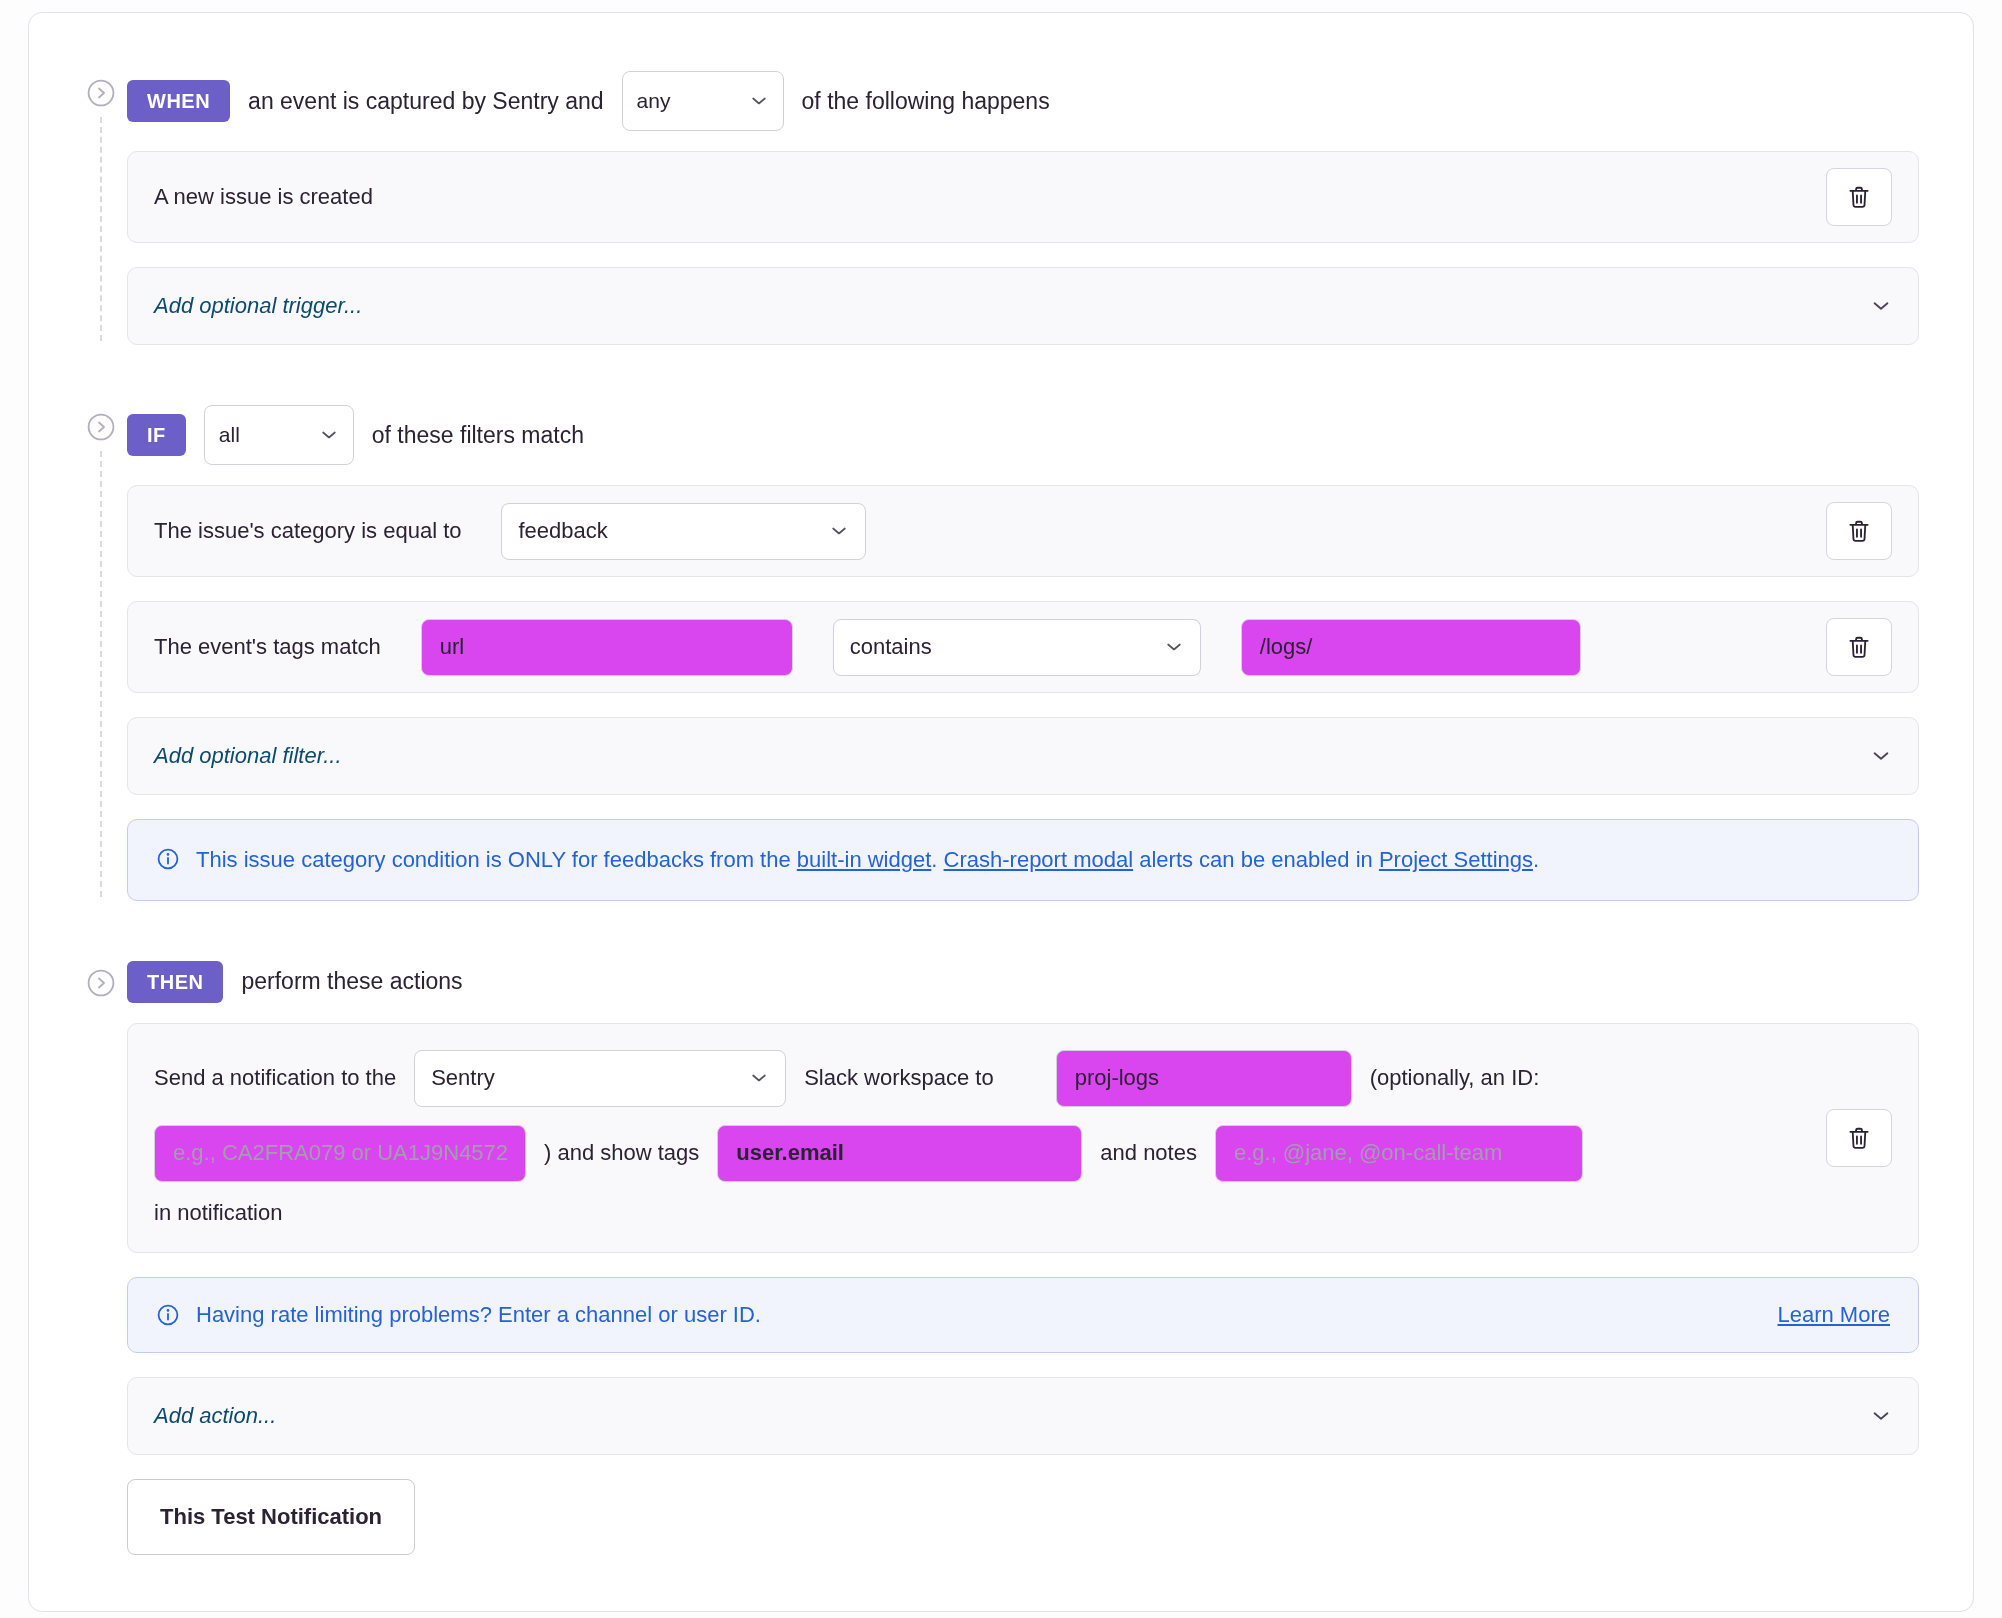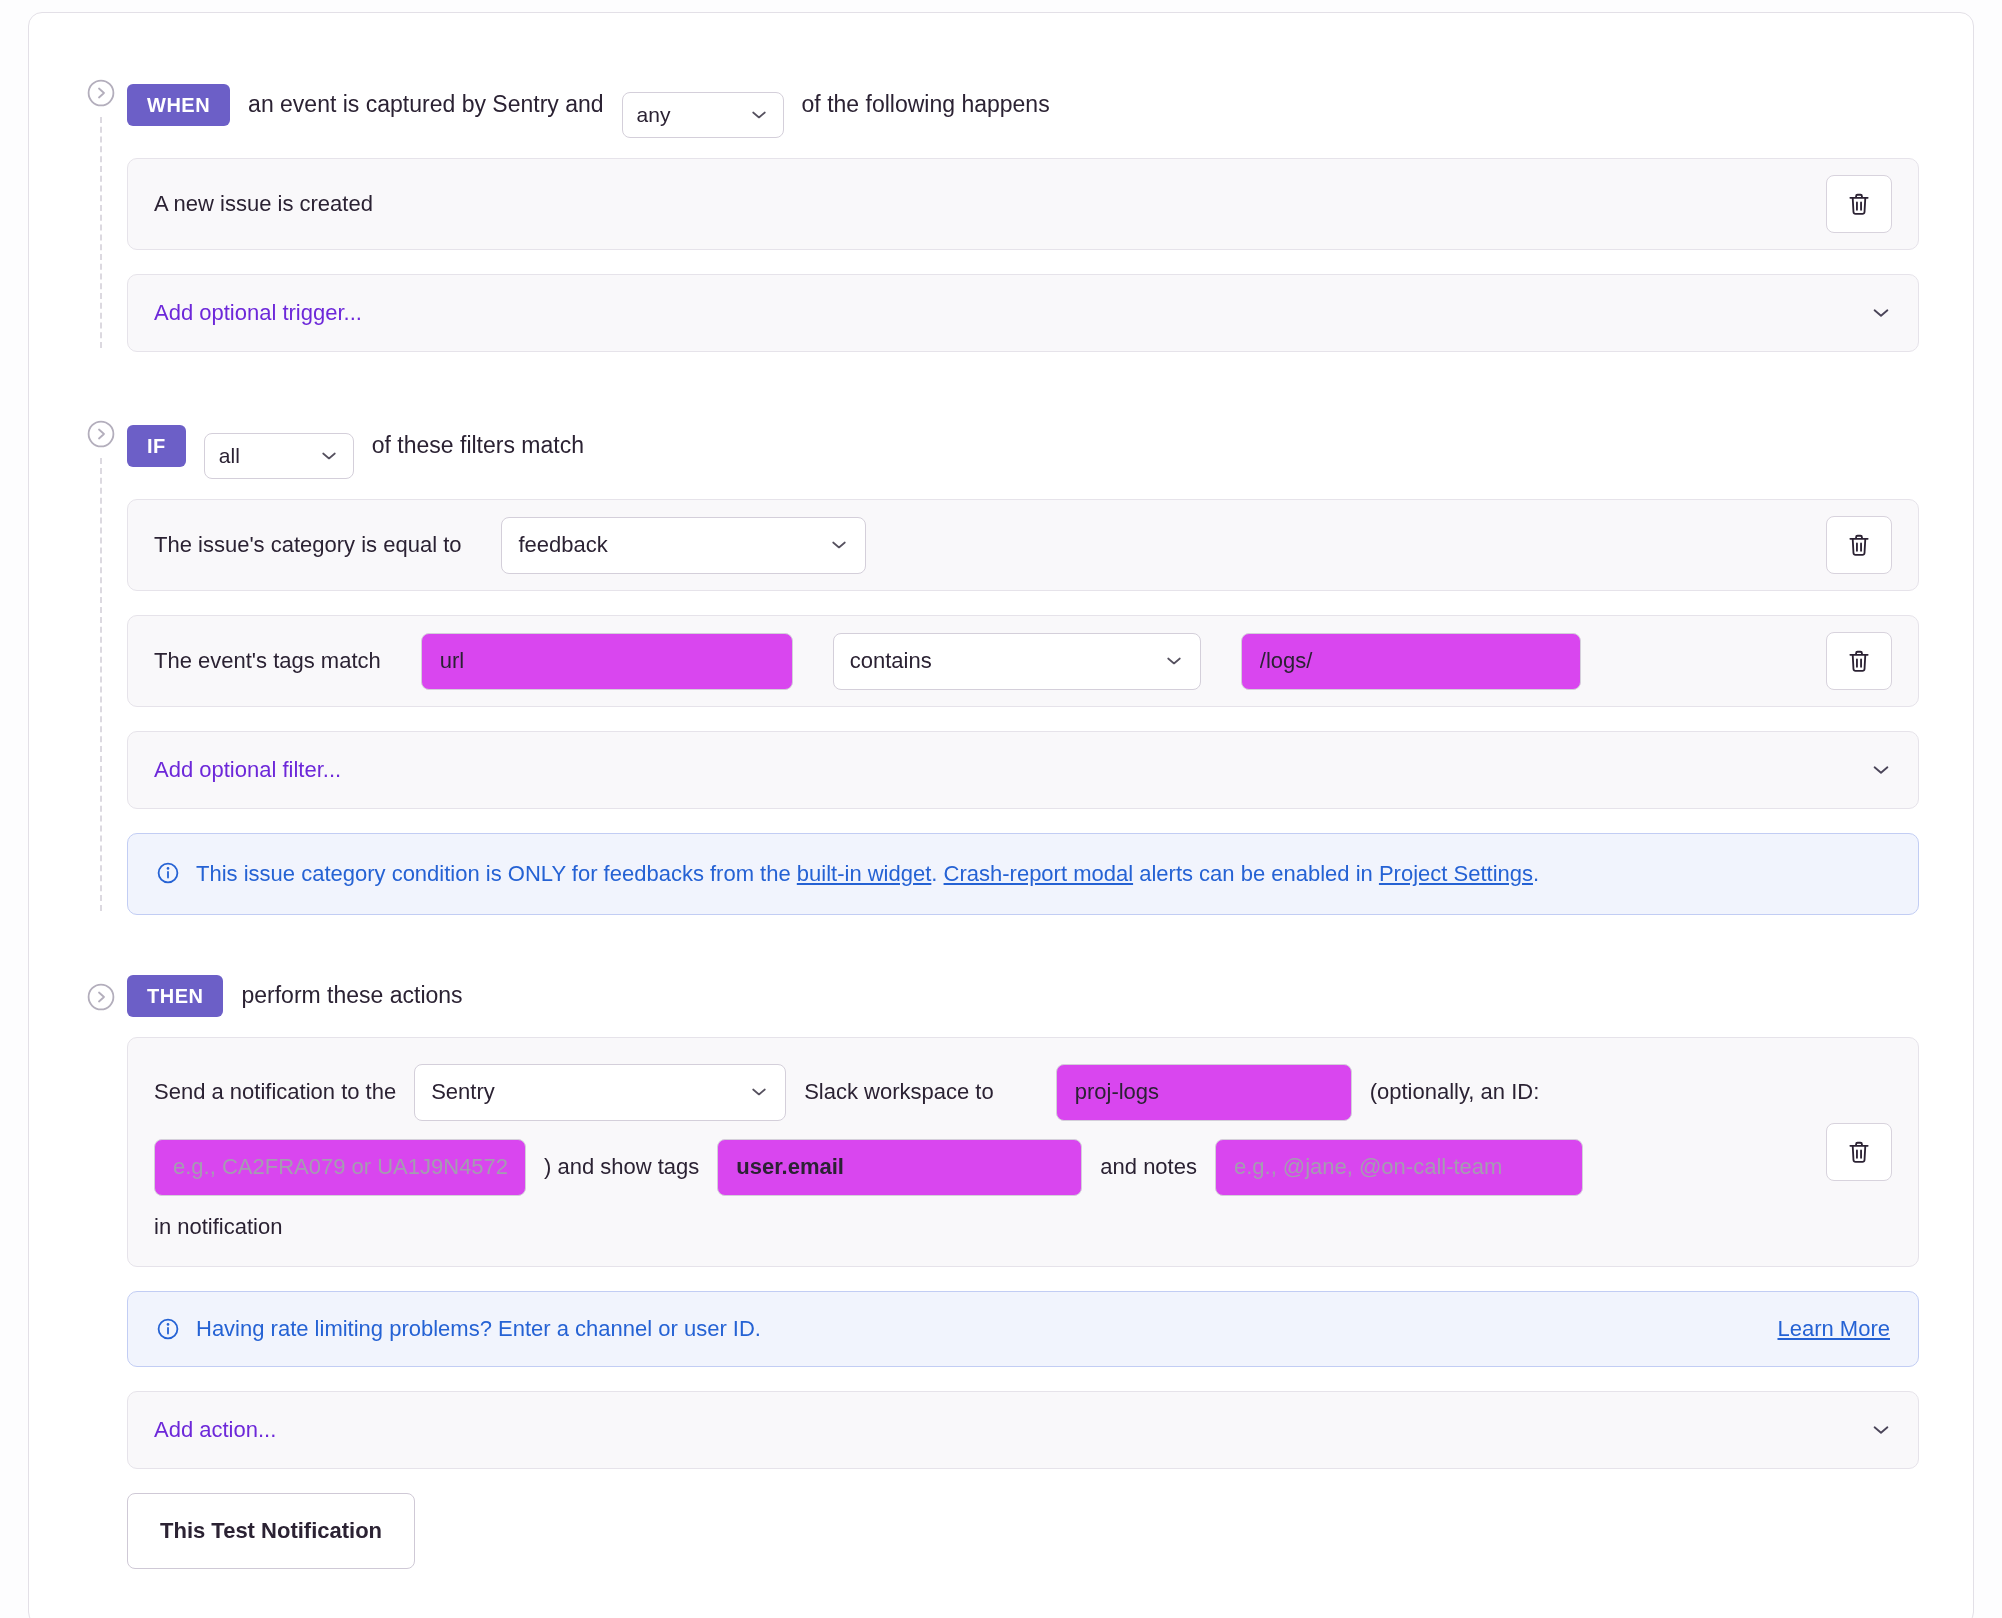--- a/index.html
+++ b/index.html
@@ -60,41 +60,42 @@
     align-items: center;
     gap: 40px;
     padding: 16px 26px;
     min-height: 92px;
     box-sizing: border-box;
     font-size: 22px;
   }
   .row.add-row {
     min-height: 76px;
     padding: 25px 26px;
-    color: #6d28d9;
+    color: #0c4a6e;
     cursor: pointer;
+    font-style: italic;
   }
   .row.add-row .chev-down { margin-left: auto; color: #4a4458; }
   .sel {
     background: #ffffff;
     border: 1px solid #d4cfda;
     border-radius: 8px;
     display: inline-flex;
     align-items: center;
     justify-content: space-between;
     gap: 14px;
     padding: 0 16px;
     height: 57px;
     box-sizing: border-box;
     font-size: 22px;
     color: #2b2233;
     cursor: pointer;
   }
   .sel .chev-down { color: #55505e; }
-  .sel-sm { height: 46px; padding: 0 14px; font-size: 21px; margin-top: 21px; }
+  .sel-sm { height: 60px; padding: 0 14px; font-size: 21px; }
   .sel-any { min-width: 162px; }
   .sel-all { min-width: 150px; }
   .sel-feedback { min-width: 365px; }
   .sel-contains { min-width: 368px; }
   .sel-workspace { min-width: 372px; }
   .inp {
     background: #d946ef;
     border: 1px solid #d4cfda;
     border-radius: 8px;
     height: 57px;

